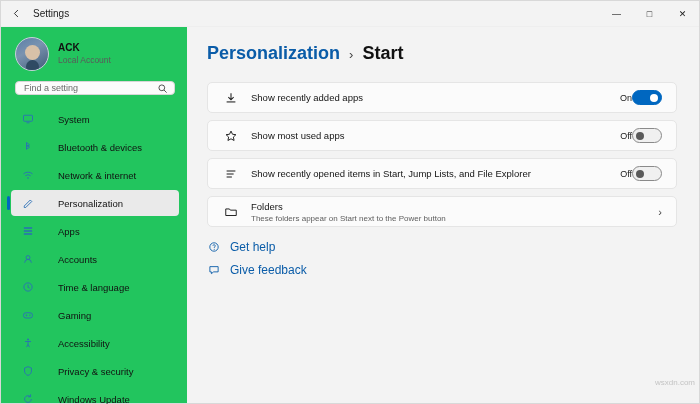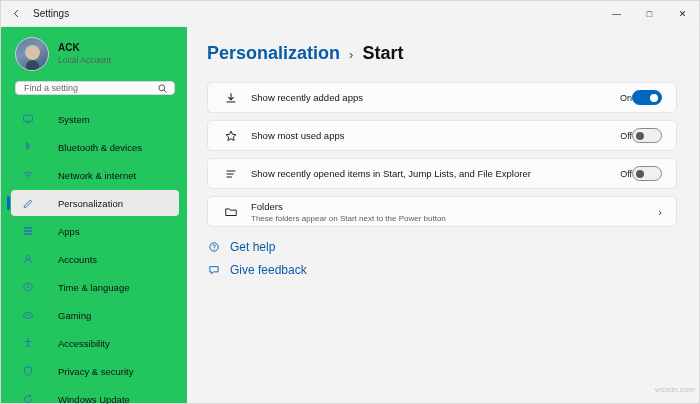--- a/index.html
+++ b/index.html
@@ -211,21 +211,21 @@
   }
   .chev { color: #444; font-size: 11px; }
 
   .links { margin-top: 13px; display: flex; flex-direction: column; gap: 9px; }
   .link-row { display: flex; align-items: center; gap: 9px; }
   .link-ico { width: 14px; display:flex; align-items:center; justify-content:center; color:#0a5ca8; }
   .link-text { font-size: 12px; color: #0a5ca8; }
 
   .watermark {
     position: absolute;
-    right: 4px; bottom: 9px;
+    right: 4px; bottom: 16px;
     font-size: 8px;
     color: #c4c4c4;
   }
 </style>
 </head>
 <body>
 
 <div id="app">
 
   <div class="titlebar">

